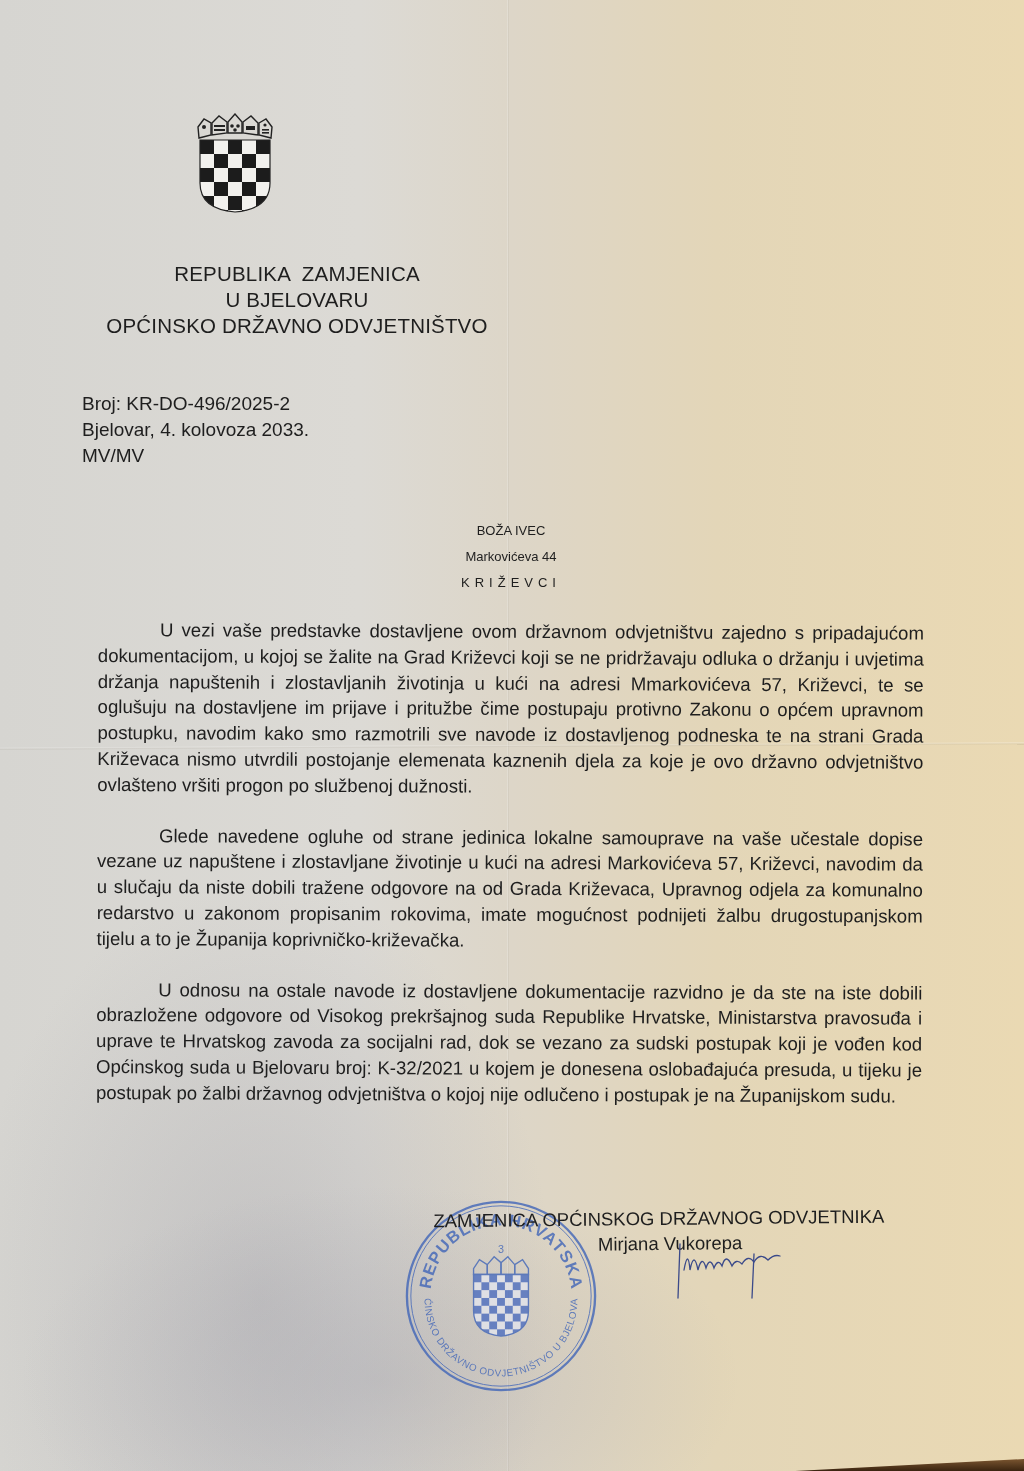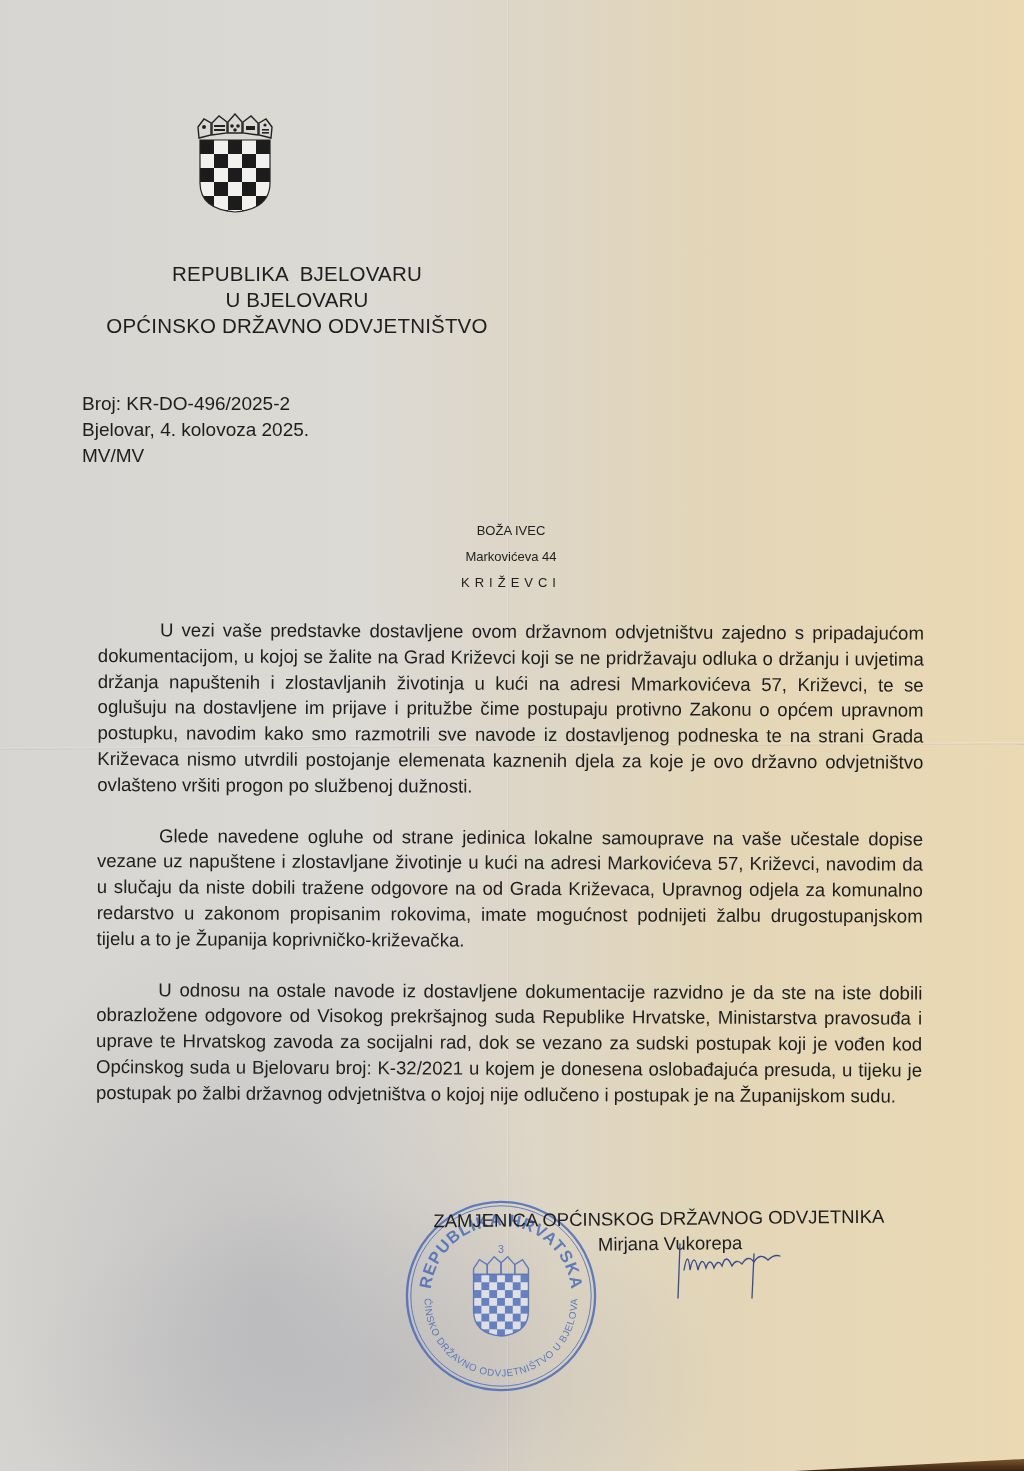--- a/index.html
+++ b/index.html
@@ -79,28 +79,28 @@
       <rect width="28" height="28" fill="#f2f1ee"></rect>
       <rect width="14" height="14" fill="#1c1c1c"></rect>
       <rect x="14" y="14" width="14" height="14" fill="#1c1c1c"></rect>
     </pattern>
   </defs>
   <rect x="4" y="27" width="70" height="73" fill="url(#chk)" clip-path="url(#shield)"></rect>
   <path d="M4 27 L74 27 L74 70 Q74 96 39 99 Q4 96 4 70 Z" fill="none" stroke="#222" stroke-width="1.2"></path>
 </svg>
 
 <div class="header">
-  <div class="l1">REPUBLIKA  BJELOVARU</div>
+  <div class="l1">REPUBLIKA  ZAMJENICA</div>
   <div>U BJELOVARU</div>
   <div>OPĆINSKO DRŽAVNO ODVJETNIŠTVO</div>
 </div>
 
 <div class="meta">
   <div>Broj: KR-DO-496/2025-2</div>
-  <div>Bjelovar, 4. kolovoza 2025.</div>
+  <div>Bjelovar, 4. kolovoza 2033.</div>
   <div>MV/MV</div>
 </div>
 
 <div class="recipient">
   <div>BOŽA IVEC</div>
   <div>Markovićeva 44</div>
   <div class="city">KRIŽEVCI</div>
 </div>
 
 <div class="body">

